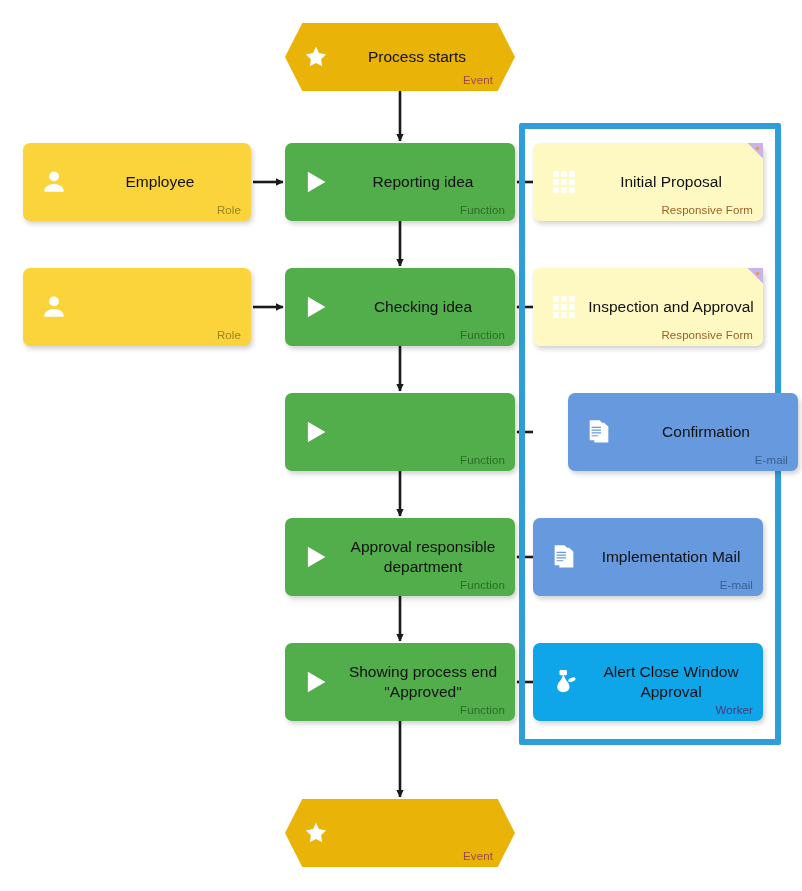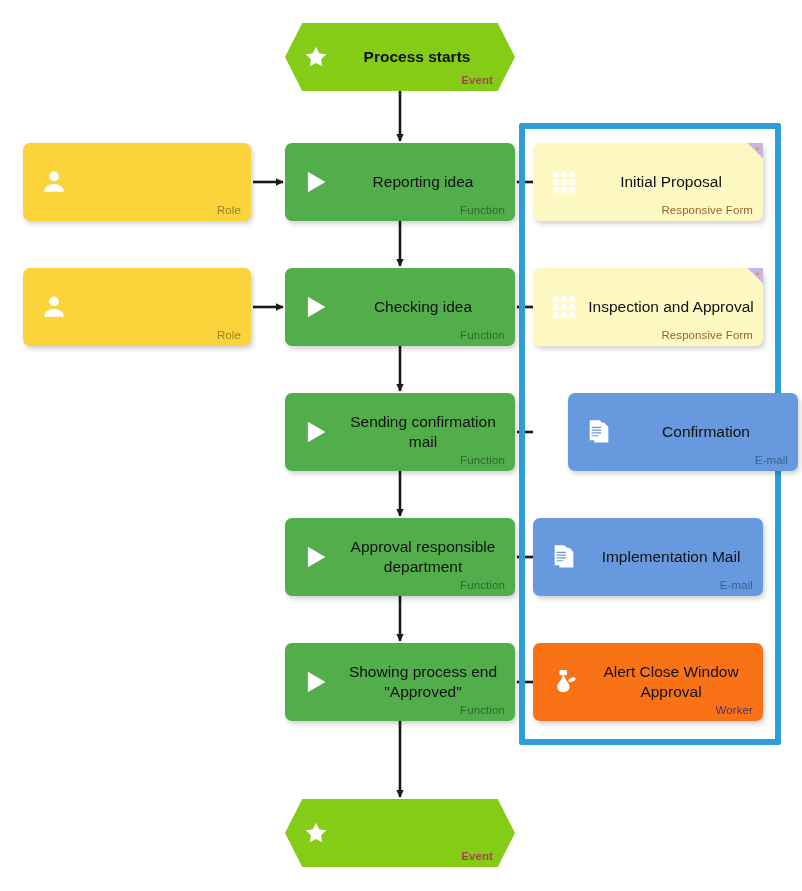--- a/index.html
+++ b/index.html
@@ -55,43 +55,42 @@
     transform: translateY(-50%);
     width: 34px;
     height: 34px;
     display: flex;
     align-items: center;
     justify-content: center;
   }
 
   
   .n-event {
-    background: #84cc16;
+    background: #eab308;
     border-radius: 0;
     box-shadow: none;
     filter: drop-shadow(2px 3px 4px rgba(0,0,0,0.18));
     clip-path: polygon(0% 50%, 7.5% 0%, 92.5% 0%, 100% 50%, 92.5% 100%, 7.5% 100%);
-    font-weight: bold;
   }
   .n-event .type { color: #9c4a48; right: 22px; }
   .n-event .label { left: 60px; right: 26px; }
 
   .n-role     { background: #fbd43c; }
   .n-role .type { color: #99821f; }
 
   .n-func     { background: #52ae4b; }
   .n-func .type { color: #2c6b28; }
 
   .n-form     { background: #fef9c3; }
   .n-form .type { color: #9b6027; text-align: center; }
 
   .n-mail     { background: #6699dd; }
   .n-mail .type { color: #37618f; }
 
-  .n-worker   { background: #f97316; }
+  .n-worker   { background: #0ea5e9; }
   .n-worker .type { color: #4f3472; }
 
   
   .corner-tag {
     position: absolute;
     right: 0px;
     top: 0px;
     width: 28px;
     height: 28px;
     pointer-events: none;
@@ -161,20 +160,21 @@
     <div class="type">Event</div>
   </div>
 
   <div class="node n-role" style="left:23px; top:143px; width:228px; height:78px;">
     <span class="glyph">
       <svg width="28" height="28" viewBox="0 0 24 24">
           <circle cx="12" cy="7.2" r="4.2" fill="#ffffff"></circle>
           <path fill="#ffffff" d="M3.6 20.4c0-4.2 3.8-6.6 8.4-6.6s8.4 2.4 8.4 6.6z"></path>
         </svg>
     </span>
+    <div class="label">Employee</div>
     <div class="type">Role</div>
   </div>
 
   <div class="node n-func" style="left:285px; top:143px; width:230px; height:78px;text-decoration:underline;">
     <span class="glyph">
       <svg width="30" height="30" viewBox="0 0 24 24">
           <path fill="#ffffff" d="M5.5 3.8 L19.5 12 L5.5 20.2 Z"></path>
         </svg>
     </span>
     <div class="label">Reporting idea</div>
@@ -255,21 +255,20 @@
     <div class="label">Inspection and Approval</div>
     <div class="type">Responsive Form</div>
   </div>
 
   <div class="node n-func" style="left:285px; top:393px; width:230px; height:78px;">
     <span class="glyph">
       <svg width="30" height="30" viewBox="0 0 24 24">
           <path fill="#ffffff" d="M5.5 3.8 L19.5 12 L5.5 20.2 Z"></path>
         </svg>
     </span>
-    <div class="label">Sending confirmation mail</div>
     <div class="type">Function</div>
   </div>
 
   <div class="node n-mail" style="left:533px; top:393px; width:230px; height:78px;margin-left:35px;">
     <span class="glyph">
       <svg width="28" height="28" viewBox="0 0 24 24">
         <path fill="#ffffff" d="M8 4h8.5l3.5 3.5V21H8z"></path>
         <path fill="#ffffff" d="M4 2h8.5L16 5.5V19H4z"></path>
         <g stroke="#6699dd" stroke-width="1" stroke-linecap="round">
           <line x1="6" y1="8" x2="13.4" y2="8"></line>

